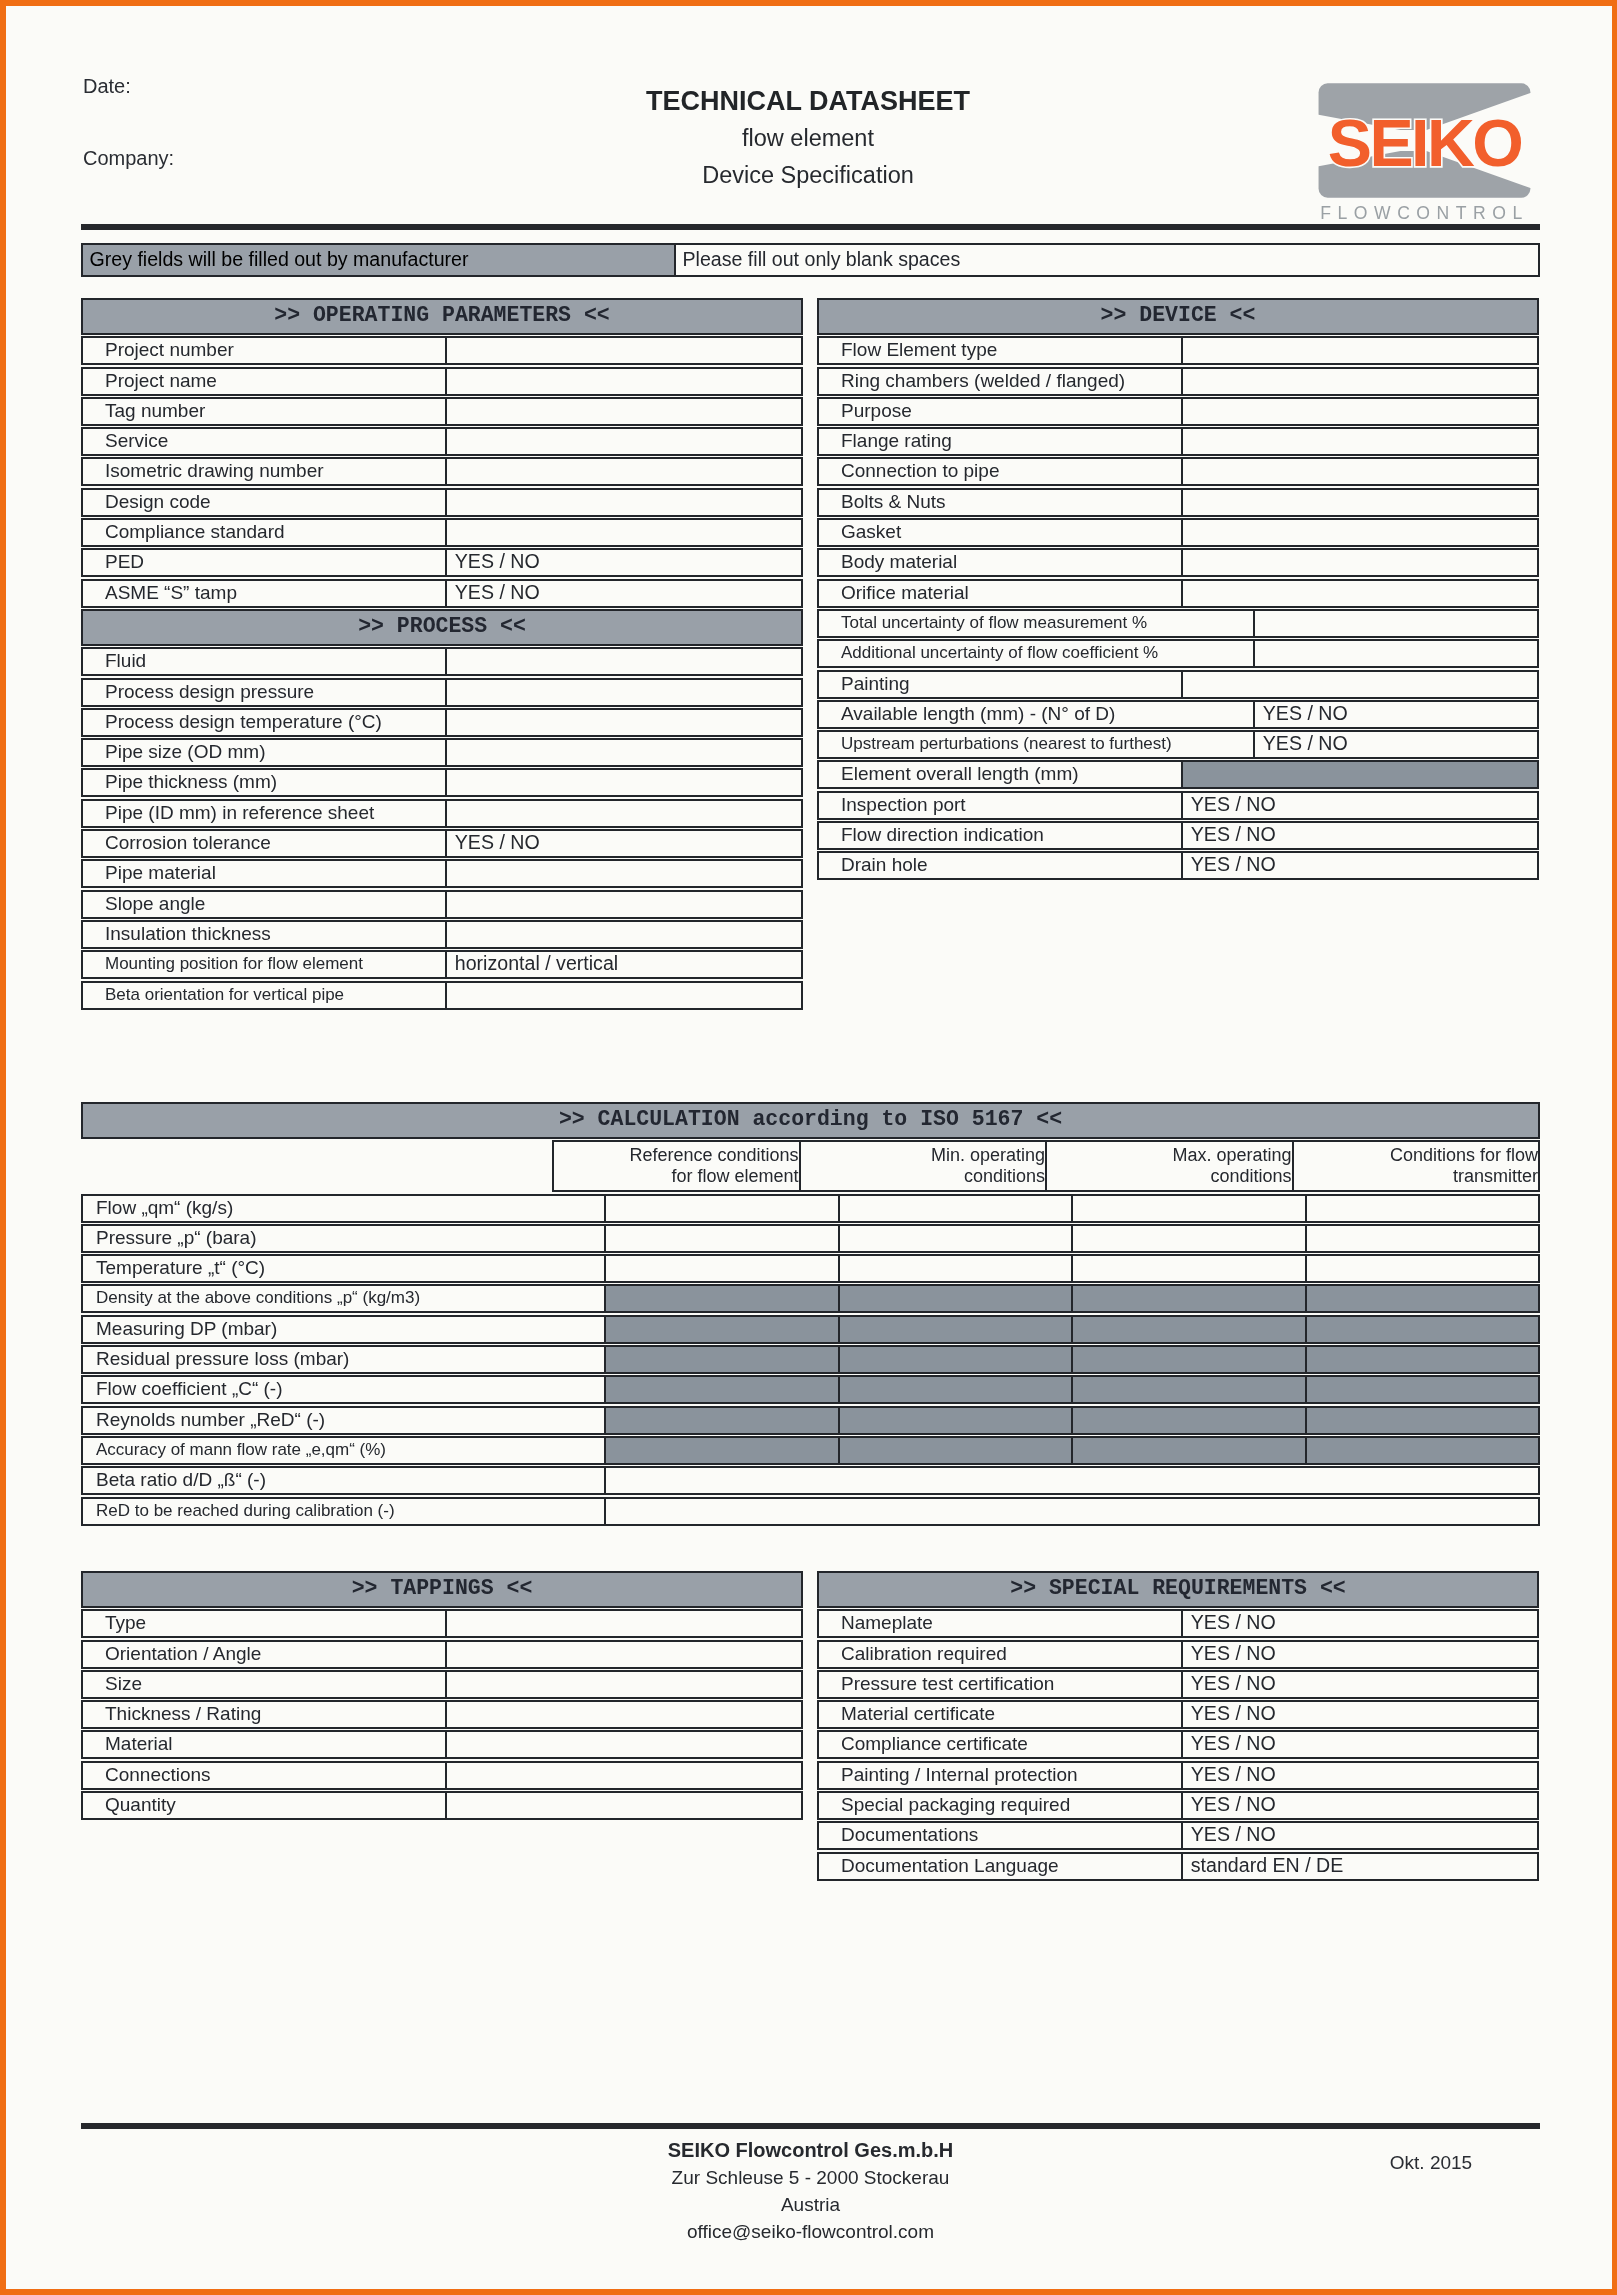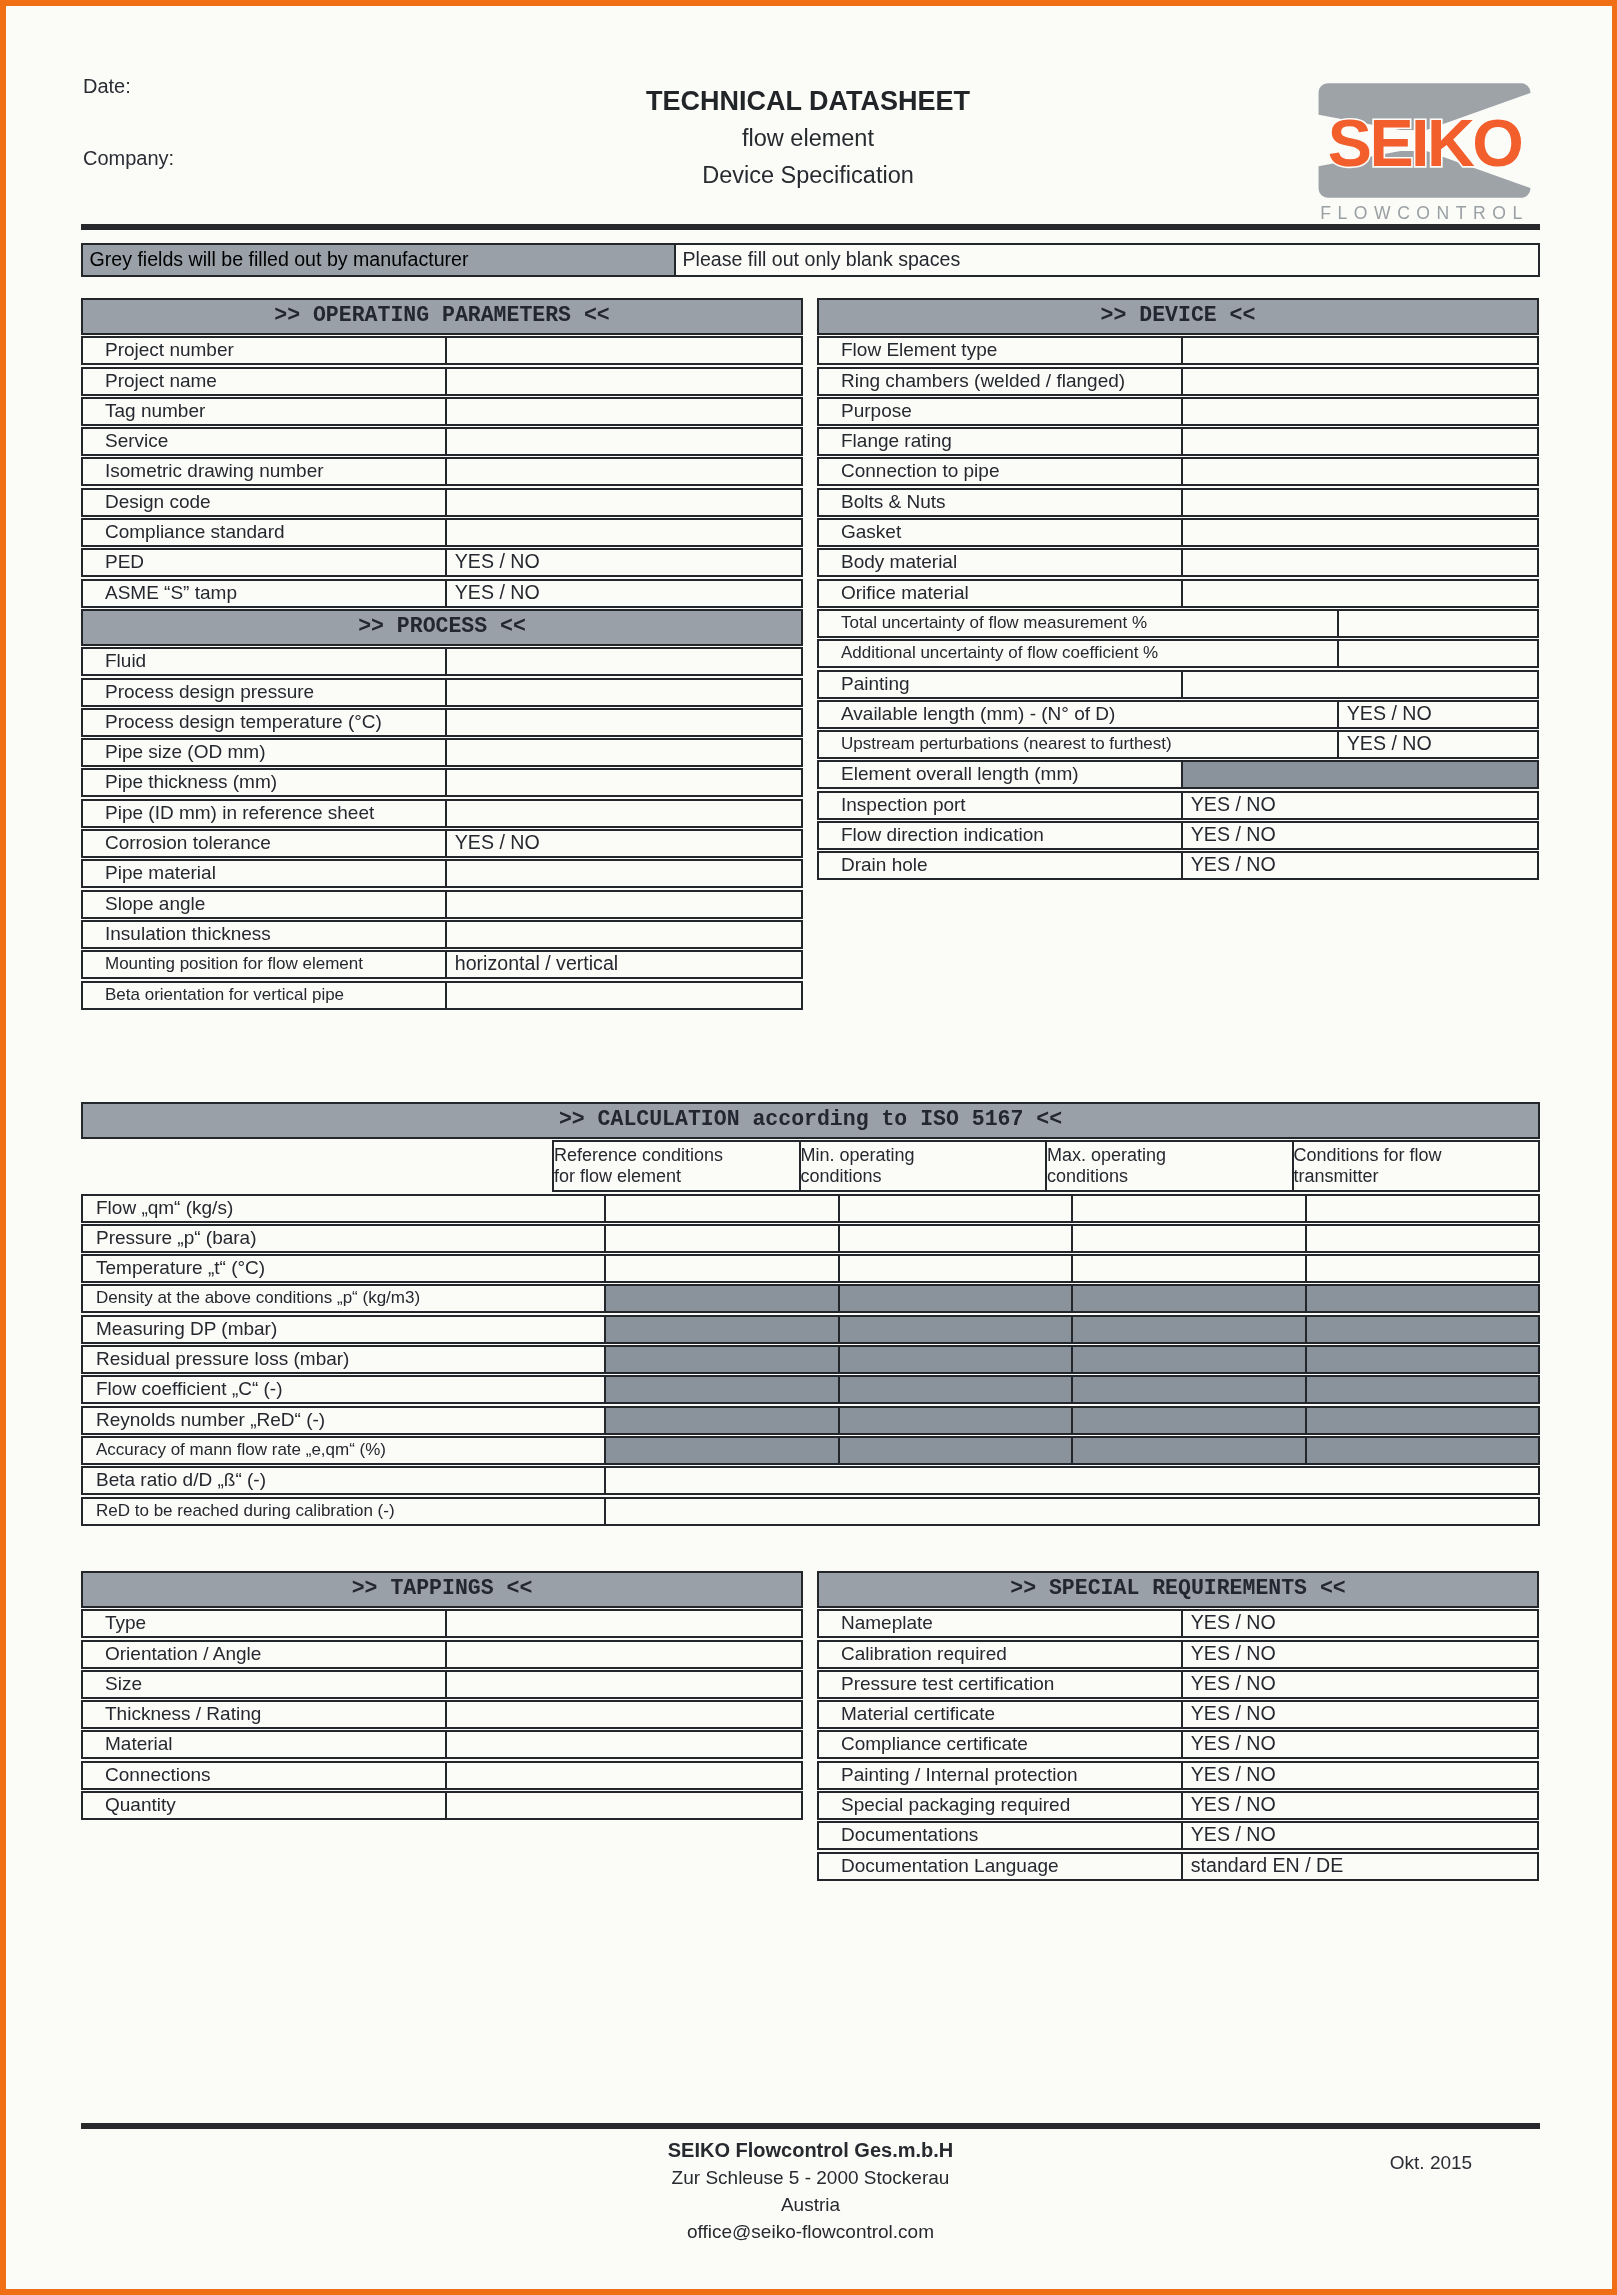--- a/index.html
+++ b/index.html
@@ -42,28 +42,28 @@
   }
   .row{
     display:flex;height:29px;margin-top:1.3px;border:2.6px solid var(--line);
     box-sizing:border-box;background:var(--bg);
   }
   .row .label{
     width:364px;border-right:2.6px solid var(--line);box-sizing:border-box;
     font-size:19px;line-height:23.5px;padding-left:22px;white-space:nowrap;overflow:hidden;
   }
   .row .value{flex:1;font-size:19.6px;line-height:23.5px;padding-left:7.8px;white-space:nowrap;overflow:hidden;}
-  .row.wide .label{width:520px;}
+  .row.wide .label{width:436px;}
   .row.small .label{font-size:17px;}
   .row.greyval .value{background:var(--cell-grey);}
   
   .chead{display:flex;height:52px;margin-top:1.3px;}
   .chead .blank{width:471px;}
   .cheadgrp{flex:1;display:flex;border:2.6px solid var(--line);box-sizing:border-box;background:var(--bg);}
-  .chcell{flex:1;display:flex;flex-direction:column;justify-content:center;text-align:left;
+  .chcell{flex:1;display:flex;flex-direction:column;justify-content:center;text-align:right;
           font-size:18px;line-height:21.5px;box-sizing:border-box;}
   .chcell + .chcell{border-left:2.6px solid var(--line);}
   .crow{display:flex;height:29px;margin-top:1.3px;border:2.6px solid var(--line);
         box-sizing:border-box;background:var(--bg);}
   .crow .clabel{width:521px;box-sizing:border-box;font-size:19px;line-height:23.5px;
                 padding-left:13px;white-space:nowrap;overflow:hidden;}
   .crow.small .clabel{font-size:17px;}
   .crow .cc{flex:1;border-left:2.6px solid var(--line);box-sizing:border-box;}
   .crow .cspan{flex:1;border-left:2.6px solid var(--line);box-sizing:border-box;display:none;}
   .crow.grey .cc{background:var(--cell-grey);}

